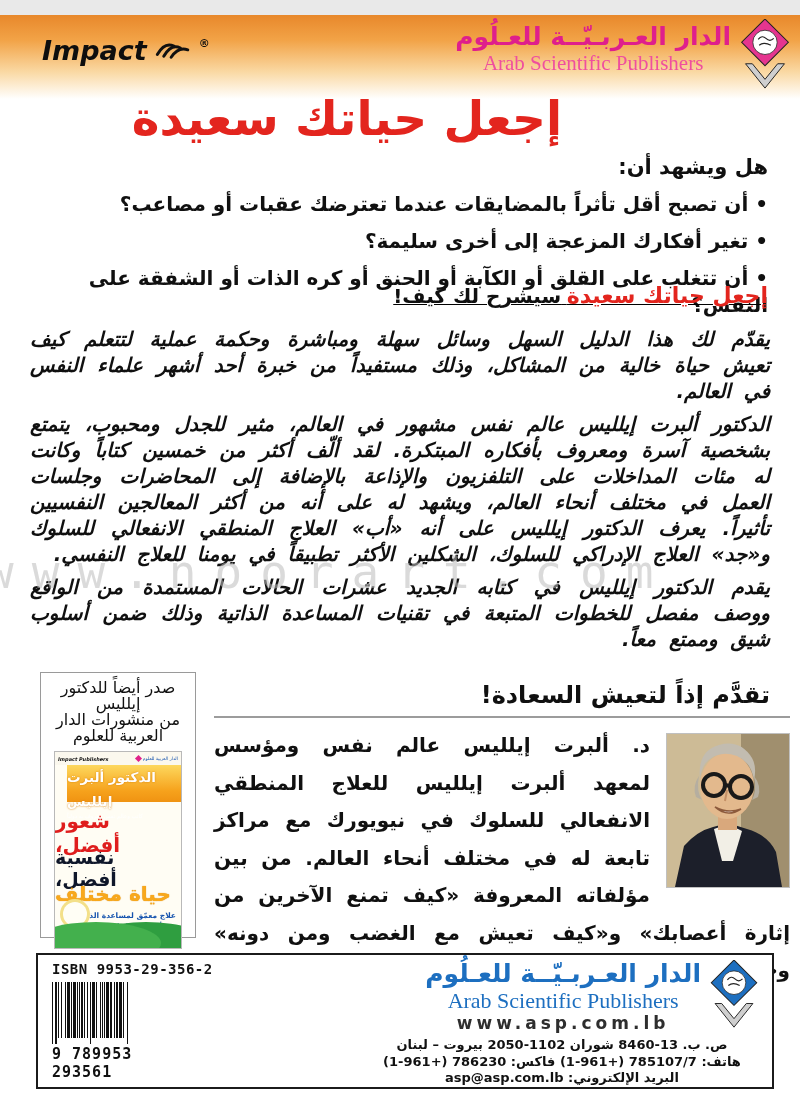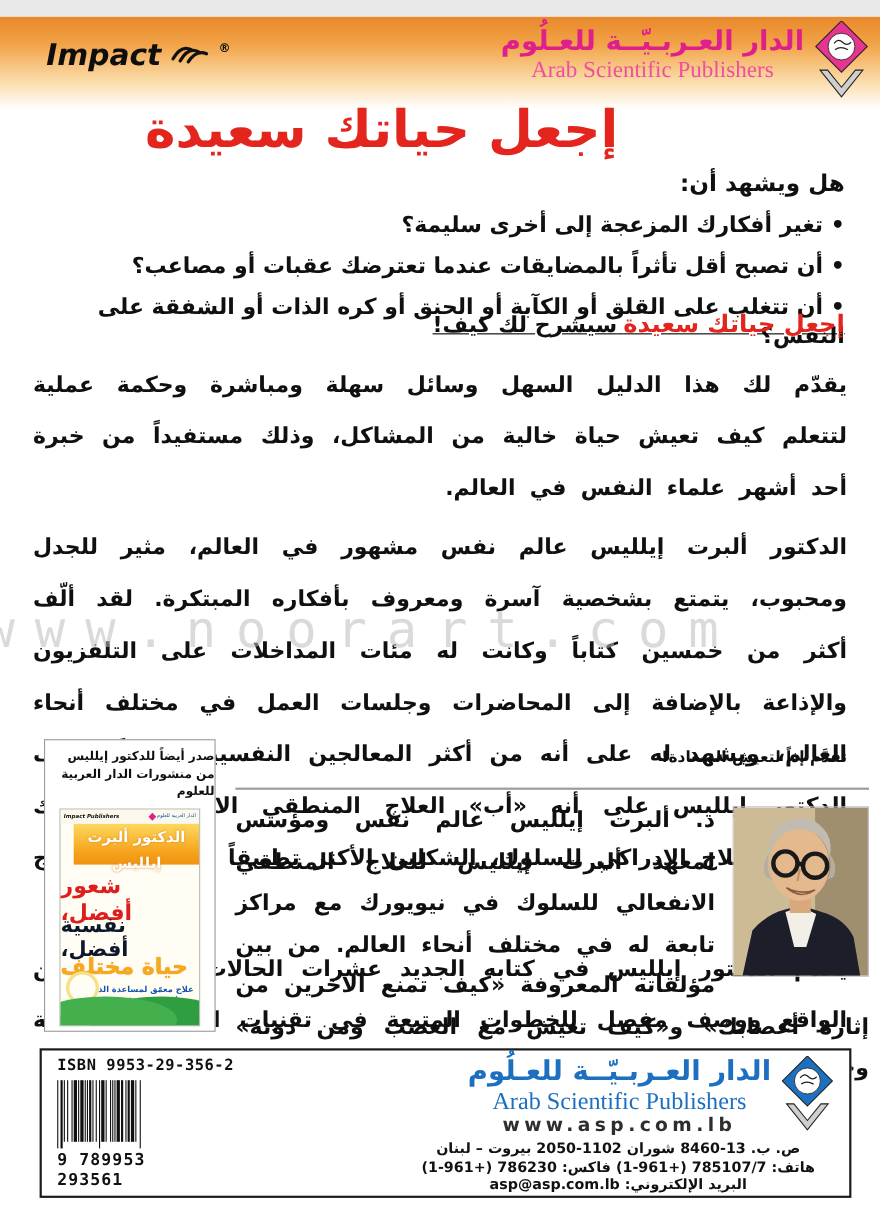--- a/index.html
+++ b/index.html
@@ -27,44 +27,44 @@
            list-style:none;font-size:20px;font-weight:bold;color:#101010;}
   .bullets li{margin:0 0 10px;line-height:27px;}
   .bullets li::before{content:"• ";}
   .explain{position:absolute;top:268px;right:32px;direction:rtl;font-weight:bold;text-decoration:underline;}
   .explain .red{color:#e3251e;font-size:22px;}
   .explain .black{color:#101010;font-size:20px;}
 
   
   .body-copy{position:absolute;top:311px;left:30px;right:30px;direction:rtl;
              font-size:20px;font-weight:bold;color:#101010;}
-  .body-copy p{margin:0 0 7px;line-height:47px;text-align:justify;word-spacing:6px;}
+  .body-copy p{margin:0 0 7px;line-height:26px;text-align:justify;word-spacing:6px;font-style:italic;}
   .closing{position:absolute;top:666px;right:30px;direction:rtl;
-           font-size:14px;font-weight:bold;color:#101010;}
+           font-size:24px;font-weight:bold;color:#101010;}
 
   
   .watermark{position:absolute;top:530px;left:-14px;width:830px;z-index:6;
              font-family:"DejaVu Sans Mono",monospace;font-size:46px;letter-spacing:18px;
              color:#bdbdbd;opacity:.55;white-space:nowrap;pointer-events:none;}
 
   
   .also-box{position:absolute;top:657px;left:40px;width:156px;height:266px;
             border:1px solid #9a9a9a;background:#fff;box-sizing:border-box;}
-  .also-box .hdr{margin-top:7px;text-align:right;direction:rtl;
-                 font-size:11px;font-weight:bold;line-height:16px;color:#101010;}
+  .also-box .hdr{margin-top:7px;text-align:center;direction:rtl;
+                 font-size:16px;font-weight:normal;line-height:16px;color:#101010;}
   .mini-cover{position:relative;width:128px;height:198px;margin:7px auto 0;
               border:1px solid #b9b9b9;background:#fffdf4;overflow:hidden;box-sizing:border-box;}
   .mini-strip{position:absolute;top:0;left:0;right:0;height:13px;background:#fbf8ee;
               display:flex;justify-content:space-between;align-items:center;padding:0 3px;}
   .mini-strip .imp{font-size:5px;font-weight:bold;font-style:italic;color:#111;}
   .mini-strip .asp{display:flex;align-items:center;gap:2px;font-size:4.5px;color:#1553ae;direction:rtl;}
   .mini-strip .dia{width:5px;height:5px;background:#e0218a;transform:rotate(45deg);}
   .mini-band{position:absolute;top:13px;left:12px;right:0;height:37px;
              background:linear-gradient(180deg,#fdd85e 0%,#f6a21c 70%,#f09312 100%);
-             text-align:center;color:#fff;direction:rtl;}
+             text-align:left;color:#fff;direction:rtl;}
   .mini-band .t{font-size:13.5px;font-weight:bold;line-height:24px;text-shadow:0 0 2px #d67b00;}
   .mini-band .s{font-size:5.5px;line-height:7px;opacity:.95;}
   .mini-line{position:absolute;left:0;right:0;text-align:left;direction:rtl;font-weight:bold;}
   .mini-l1{top:57px;font-size:20px;color:#df1d1d;}
   .mini-l2{top:94px;font-size:19px;color:#0f172a;}
   .mini-l3{top:130px;font-size:20px;color:#f8a81c;text-shadow:0 0 1px #d88400;}
   .mini-sub{position:absolute;top:158px;right:5px;direction:rtl;text-align:right;
             font-size:7.5px;font-weight:bold;line-height:11px;color:#1553ae;}
   .mini-sun{position:absolute;bottom:22px;left:8px;width:24px;height:24px;border-radius:50%;
             background:#fffef5;box-shadow:0 0 0 3px #f3e089;}
@@ -131,22 +131,22 @@
         <circle cx="29" cy="24" r="12.5" fill="#fff" stroke="#222" stroke-width="0.8"></circle>
         <path d="M22 21 q4 -5 8 -1 q4 4 8 0 M23 27 q5 -4 12 0" stroke="#222" fill="none" stroke-width="1.2"></path>
         <path d="M9 46 L29 71 L49 46 L42 46 L29 62 L16 46 Z" fill="#cfcfcf" stroke="#222" stroke-width="1"></path>
       </svg>
     </div>
   </div>
 
   <div class="book-title">إجعل حياتك سعيدة</div>
   <div class="question">هل ويشهد أن:</div>
   <ul class="bullets">
+    <li>أن تصبح أقل تأثراً بالمضايقات عندما تعترضك عقبات أو مصاعب؟</li>
     <li>تغير أفكارك المزعجة إلى أخرى سليمة؟</li>
-    <li>أن تصبح أقل تأثراً بالمضايقات عندما تعترضك عقبات أو مصاعب؟</li>
     <li>أن تتغلب على القلق أو الكآبة أو الحنق أو كره الذات أو الشفقة على النفس؟</li>
   </ul>
   <div class="explain">
     <span class="red">إجعل حياتك سعيدة</span>
     <span class="black">سيشرح لك كيف!</span>
   </div>
 
   <div class="body-copy">
     <p>يقدّم لك هذا الدليل السهل وسائل سهلة ومباشرة وحكمة عملية لتتعلم كيف تعيش حياة خالية من المشاكل، وذلك مستفيداً من خبرة أحد أشهر علماء النفس في العالم.</p>
     <p>الدكتور ألبرت إيلليس عالم نفس مشهور في العالم، مثير للجدل ومحبوب، يتمتع بشخصية آسرة ومعروف بأفكاره المبتكرة. لقد ألّف أكثر من خمسين كتاباً وكانت له مئات المداخلات على التلفزيون والإذاعة بالإضافة إلى المحاضرات وجلسات العمل في مختلف أنحاء العالم، ويشهد له على أنه من أكثر المعالجين النفسيين تأثيراً. يعرف الدكتور إيلليس على أنه «أب» العلاج المنطقي الانفعالي للسلوك و«جد» العلاج الإدراكي للسلوك، الشكلين الأكثر تطبيقاً في يومنا للعلاج النفسي.</p>

